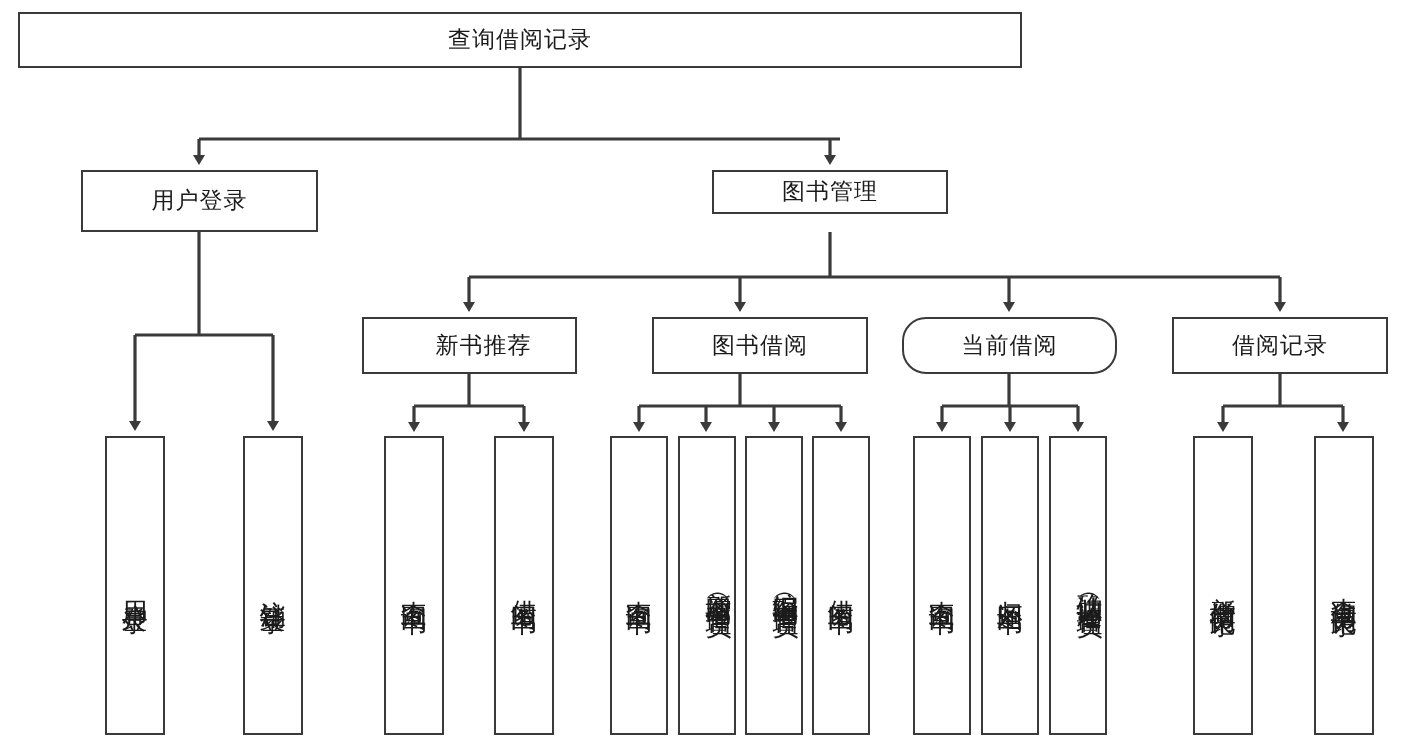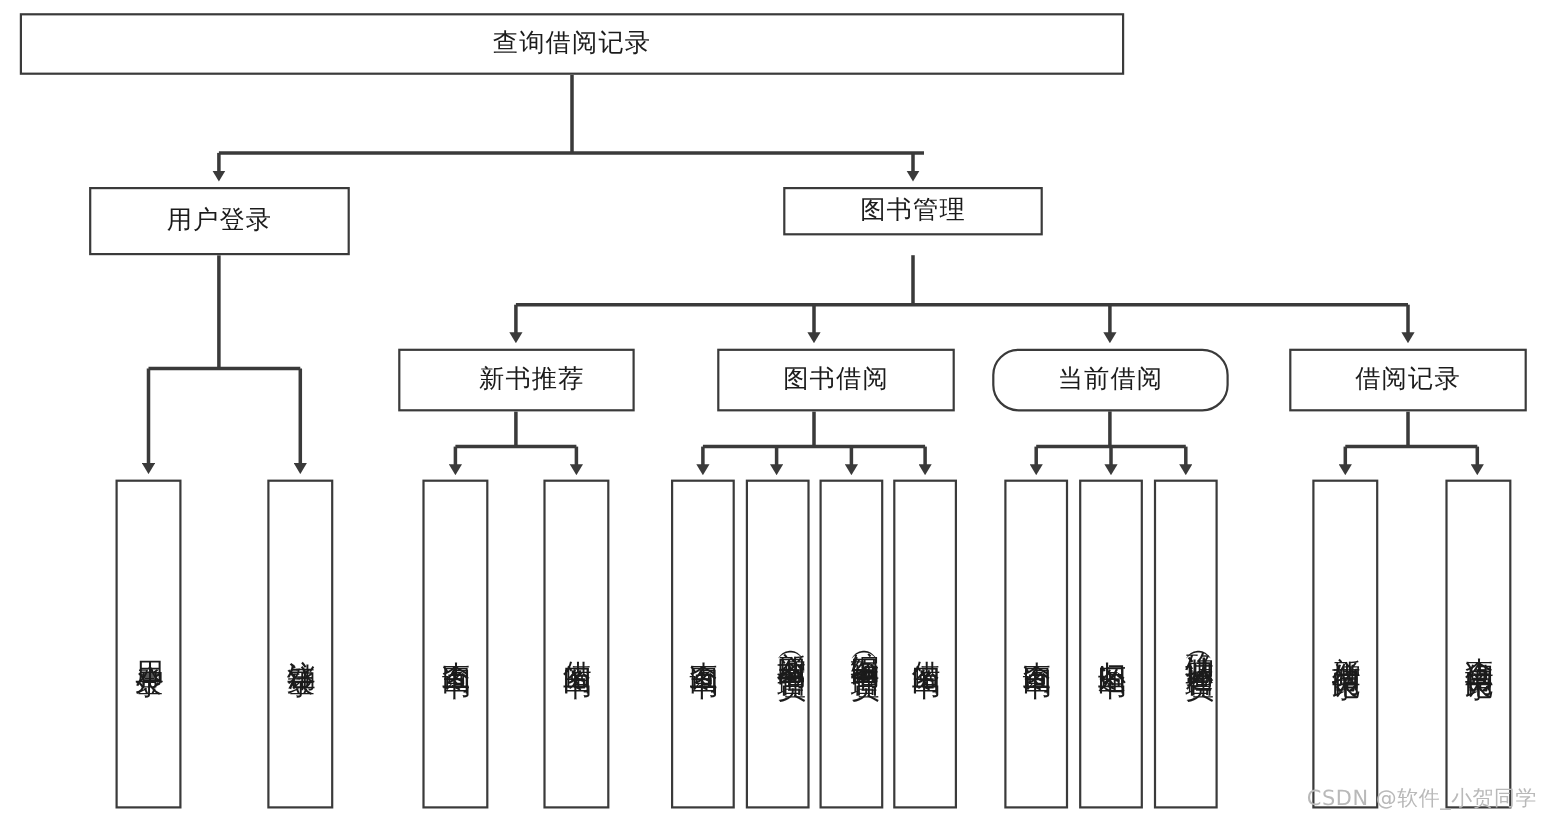--- a/index.html
+++ b/index.html
@@ -145,15 +145,14 @@
   <div class="node node-v" style="left:745px; top:436px; width:58px; height:299px;">编辑图书（管理员）</div>
   <div class="node node-v vcenter" style="left:812px; top:436px; width:58px; height:299px;">借阅图书</div>
 
   <div class="node node-v vcenter" style="left:913px; top:436px; width:58px; height:299px;">查询图书</div>
   <div class="node node-v vcenter" style="left:981px; top:436px; width:58px; height:299px;">归还图书</div>
   <div class="node node-v" style="left:1049px; top:436px; width:58px; height:299px;">确认归还（管理员）</div>
 
   <div class="node node-v vcenter" style="left:1193px; top:436px; width:60px; height:299px;">新增借阅记录</div>
   <div class="node node-v vcenter" style="left:1314px; top:436px; width:60px; height:299px;">查询借阅记录</div>
 
-  <div class="watermark" style="left:1188px; top:713px;">CSDN @软件_小贺同学</div>
 
 </div>
 
 </body></html>

